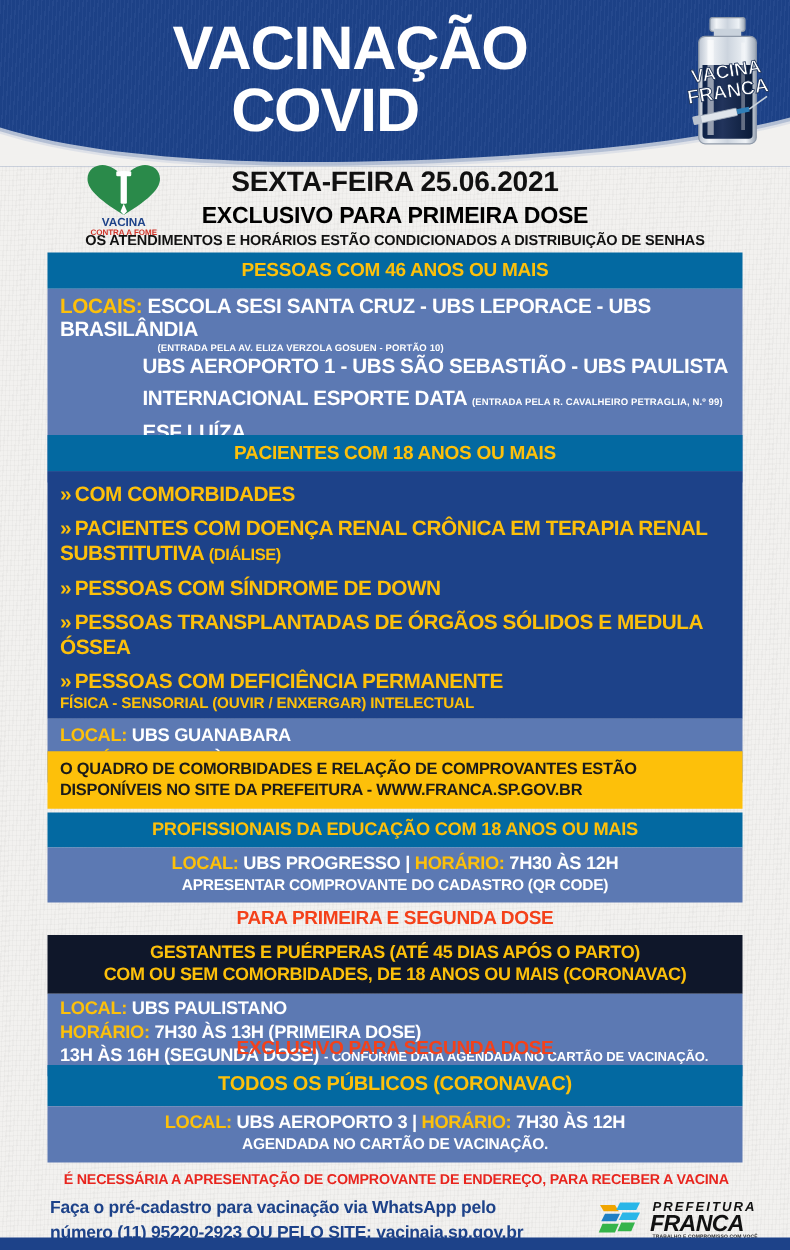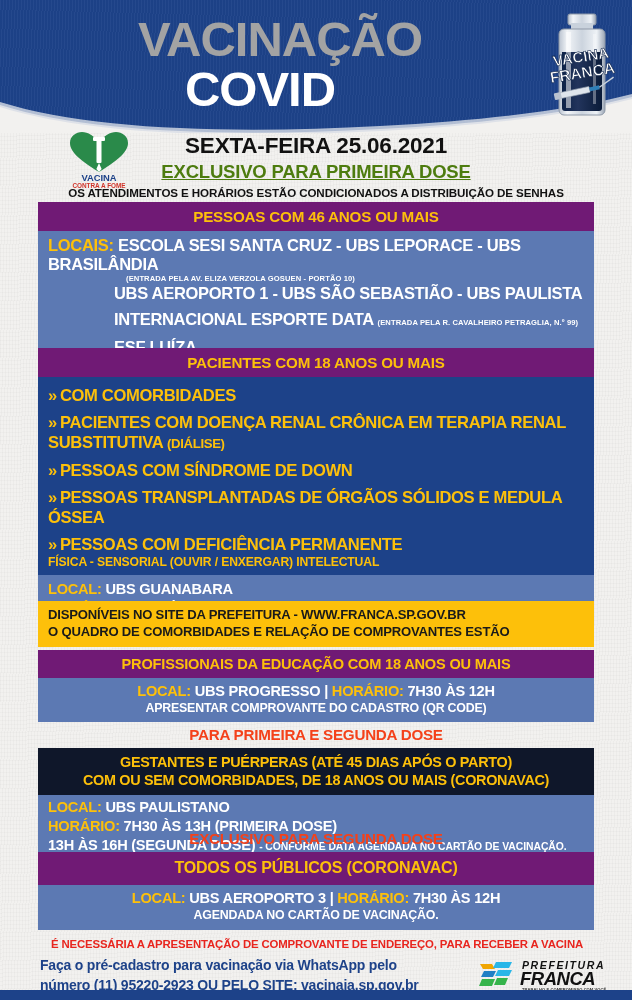--- a/index.html
+++ b/index.html
@@ -34,21 +34,21 @@
       repeating-linear-gradient(93deg, rgba(255,255,255,.035) 0 1px, rgba(0,0,0,.02) 1px 3px);
   }
   .header-wave{
     position:absolute; left:0; bottom:-2px; width:632px; height:42px; z-index:3;
   }
   .title-wrap{
     position:absolute; left:0; top:14px; width:520px;
     text-align:center; z-index:4;
   }
   .title-line1{
-    color:#a3a3a3; font-weight:bold; font-size:49px; line-height:50px;
+    color:#ffffff; font-weight:bold; font-size:49px; line-height:50px;
     letter-spacing:-1px;
     padding-left:40px;
   }
   .title-line2{
     color:#ffffff; font-weight:bold; font-size:49px; line-height:50px;
     letter-spacing:-1px;
   }
 
   
   .bottle{ position:absolute; right:14px; top:12px; width:72px; height:112px; z-index:5;}
@@ -56,32 +56,32 @@
   
   .heart-logo{ position:absolute; left:60px; top:128px; width:78px; height:62px; z-index:6;}
 
   
   .topinfo{ position:absolute; top:130px; left:0; width:632px; z-index:5; text-align:center;}
   .date-line{
     font-size:22.5px; font-weight:bold; color:#111111; letter-spacing:-.2px;
     line-height:26px; padding-top:3px;
   }
   .exclusive-line{
-    font-size:18.5px; font-weight:bold; color:#4d7c0f; letter-spacing:-.2px;
-    line-height:21px; margin-top:2px;text-decoration:underline;
+    font-size:18.5px; font-weight:bold; color:#000000; letter-spacing:-.2px;
+    line-height:21px; margin-top:2px;
   }
   .condition-line{
     font-size:11.6px; font-weight:bold; color:#111111; letter-spacing:-.1px;
     line-height:14px; margin-top:4px;
   }
 
   
   .sheet{ position:absolute; left:38px; top:0; width:556px; z-index:4; }
   .blk-head{
-    background:#701a75; color:#fdc00a; font-weight:bold; text-align:center;
+    background:#0369a1; color:#fdc00a; font-weight:bold; text-align:center;
     font-size:15.2px; padding:6px 4px 6px; letter-spacing:-.2px;
   }
   .blk-head.small{ font-size:14.6px; }
   .blk-body{
     background:#5c79b3; color:#ffffff; padding:5px 10px 7px;
   }
   .blk-body-dark{
     background:#1d4289; color:#fdc00a; padding:2px 10px 6px;
   }
 
@@ -269,22 +269,22 @@
     </div>
     <div class="l2row">
       <span class="lbl">HORÁRIO:</span>
       <span>07H30 ÀS 16H</span>
     </div>
   </div>
 </div>
 
 <div class="sheet" style="top:601px;">
   <div class="yellowbar">
+    <div>O QUADRO DE COMORBIDADES E RELAÇÃO DE COMPROVANTES ESTÃO</div>
     <div>DISPONÍVEIS NO SITE DA PREFEITURA - WWW.FRANCA.SP.GOV.BR</div>
-    <div>O QUADRO DE COMORBIDADES E RELAÇÃO DE COMPROVANTES ESTÃO</div>
   </div>
 </div>
 
 <div class="sheet" style="top:650px;">
   <div class="blk-head small">PROFISSIONAIS DA EDUCAÇÃO COM 18 ANOS OU MAIS</div>
   <div class="blk-body center" style="padding:4px 10px 6px;">
     <div class="ctr-row">
       <span class="lbl">LOCAL:</span>
       <span>UBS PROGRESSO</span>
       <span>|</span>

